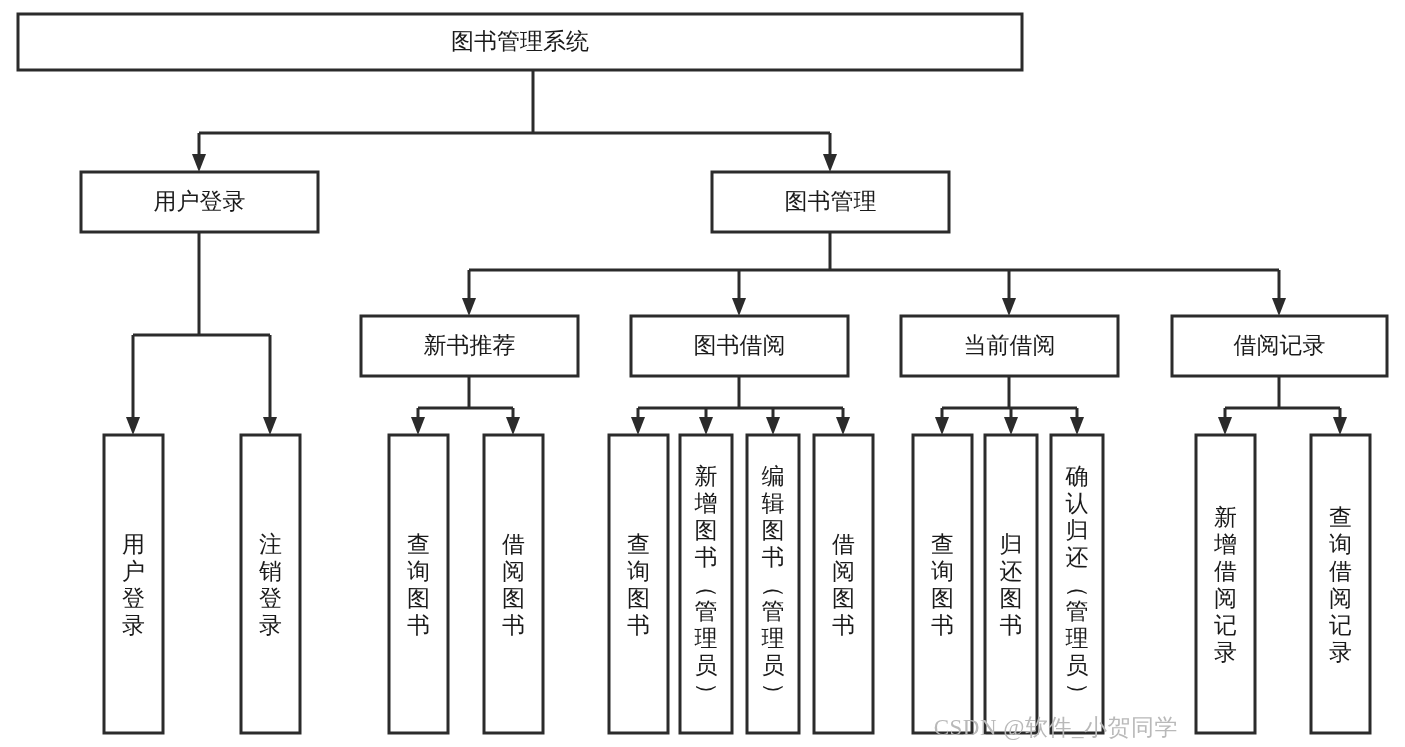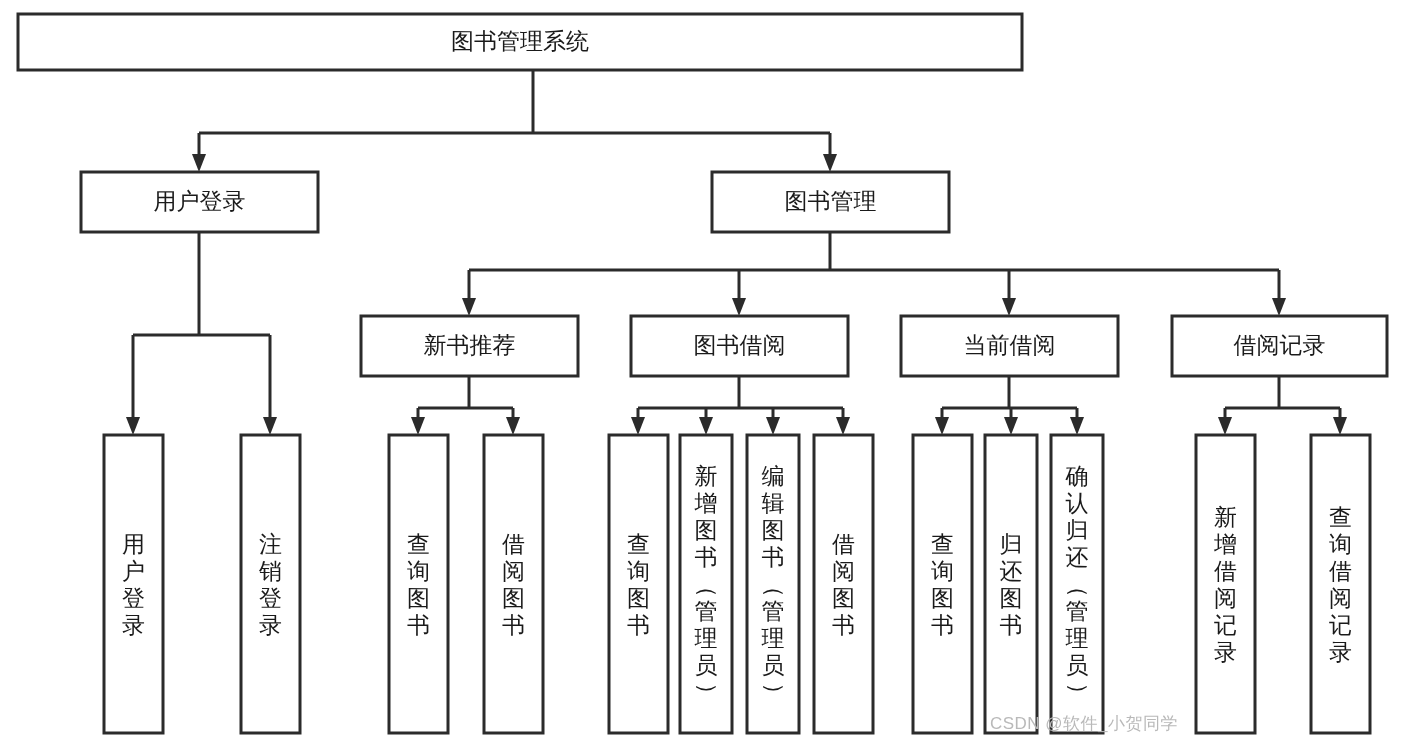--- a/index.html
+++ b/index.html
@@ -41,23 +41,23 @@
   .node-label-h {
     font-family: "Liberation Sans", "DejaVu Sans", sans-serif;
     font-size: 23px;
     fill: #1a1a1a;
     text-anchor: middle;
     dominant-baseline: middle;
   }
   .watermark {
     position: absolute;
     right: 8px;
-    bottom: 12px;
-    font-family: Liberation Sans, sans-serif;
-    font-size: 17px;
+    bottom: 4px;
+    font-family: Liberation Serif, serif;
+    font-size: 23px;
     color: #b9b9b9;
     letter-spacing: 0.5px;
     pointer-events: none;
     user-select: none;
   }
 </style>
 </head>
 <body>
 
 <div id="diagram-root">

